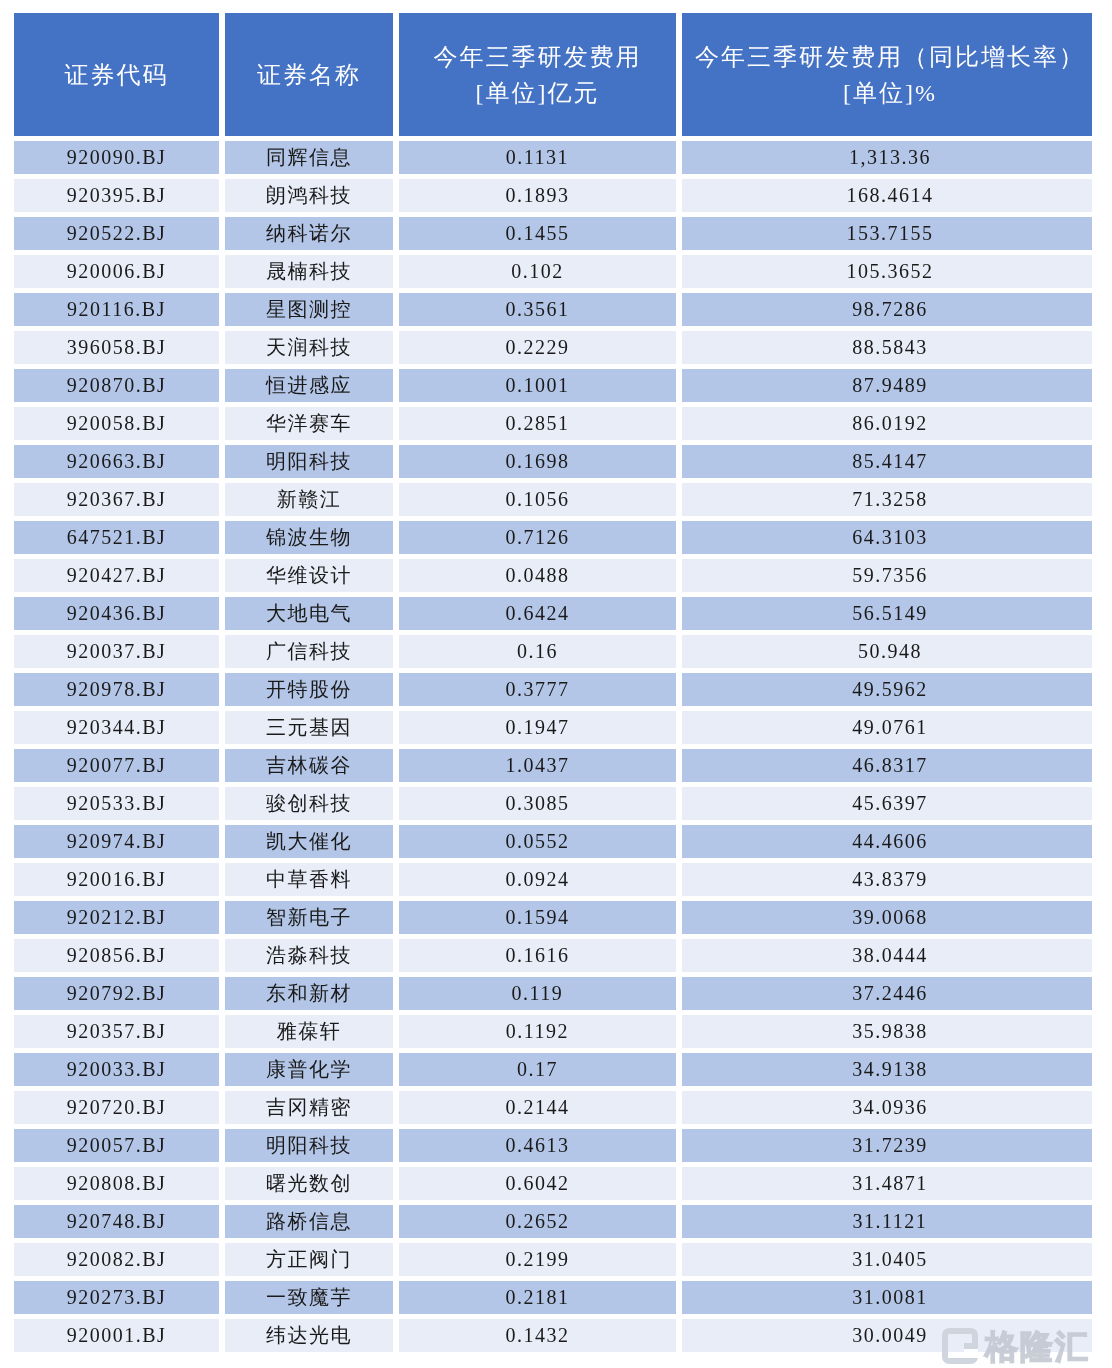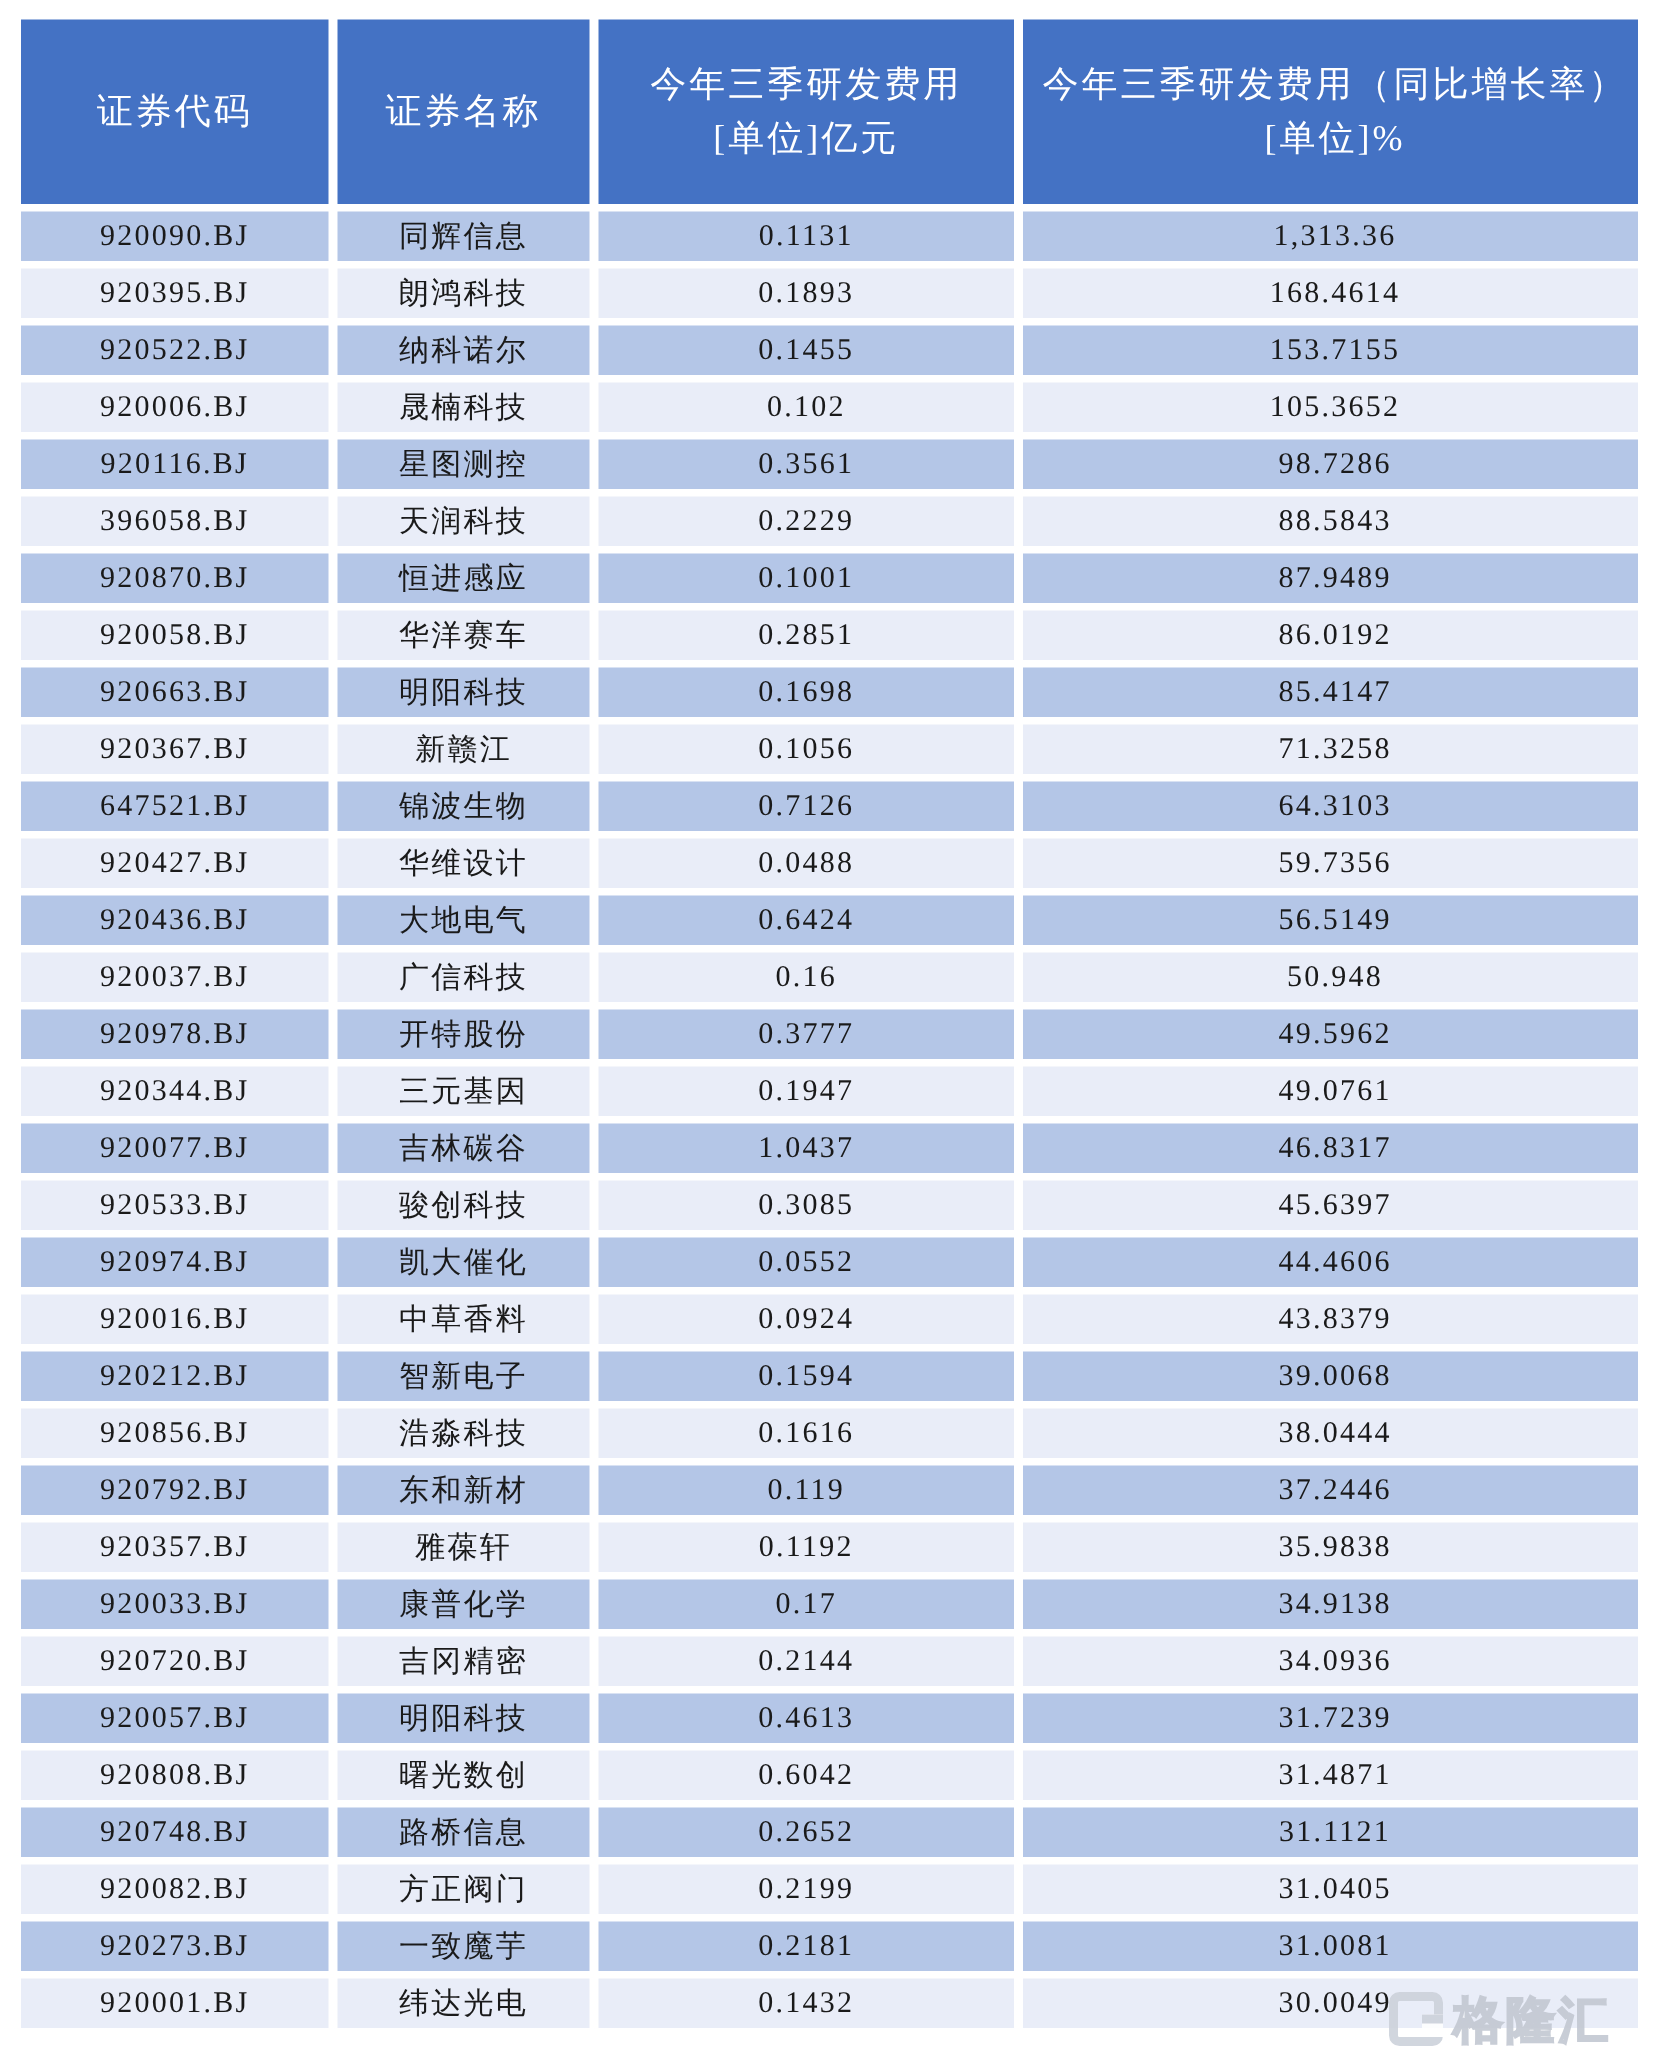--- a/index.html
+++ b/index.html
@@ -48,21 +48,21 @@
     font-size: 20px;
     letter-spacing: 1.5px;
     color: #1a1a1a;
     white-space: nowrap;
   }
   tbody tr:nth-child(odd) td { background: #B4C6E7; }
   tbody tr:nth-child(even) td { background: #E9EDF8; }
 
   .watermark {
     position: absolute;
-    right: 18px;
+    right: 2px;
     bottom: 4px;
     display: flex;
     align-items: center;
     gap: 7px;
     opacity: 0.9;
   }
   .wm-icon {
     position: relative;
     width: 24px;
     height: 24px;

